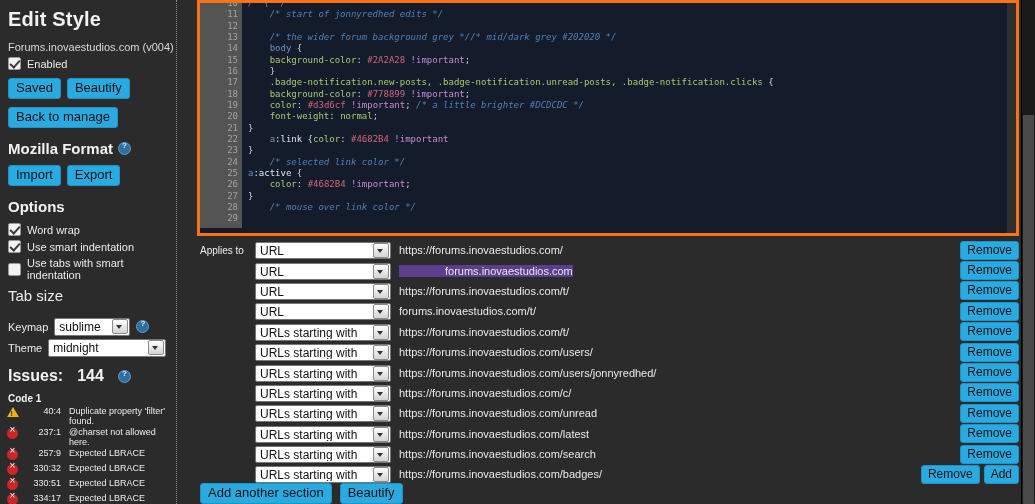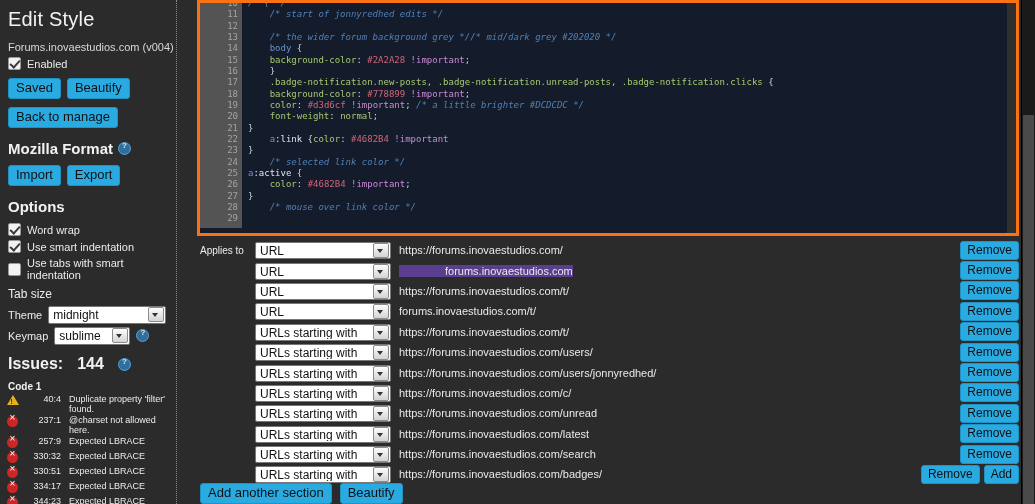--- a/index.html
+++ b/index.html
@@ -9,21 +9,21 @@
     font-family:"Liberation Sans", sans-serif;
     color:#e8e8e8;
     -webkit-font-smoothing:antialiased;
   }
   .app{position:relative;width:1035px;height:504px;overflow:hidden;}
 
   
   .sidebar{position:absolute;left:0;top:0;width:177px;height:504px;background:#2b2b2b;overflow:hidden;}
   .divider-dotted{position:absolute;left:176px;top:0;width:0;height:504px;border-left:1px dotted #8a8a8a;}
 
-  .title{font-size:20px;font-weight:normal;color:#f2f2f2;margin:8px 0 0 8px;letter-spacing:.2px;}
+  .title{font-size:20px;font-weight:bold;color:#f2f2f2;margin:8px 0 0 8px;letter-spacing:.2px;}
   .style-name{font-size:11px;color:#d8d8d8;margin:10px 0 0 8px;}
 
   .chkrow{display:flex;align-items:center;margin:4px 0 0 8px;}
   .chkbox{width:13px;height:13px;background:#f2f2f2;border:1px solid #9a9a9a;border-radius:2px;
           position:relative;flex:0 0 auto;box-sizing:border-box;}
   .chkbox.checked::after{content:"";position:absolute;left:3px;top:0px;width:4px;height:8px;
           border:solid #3a3a3a;border-width:0 2px 2px 0;transform:rotate(42deg);}
   .chklabel{font-size:11px;color:#ebebeb;margin-left:6px;}
 
   .btnrow{margin:8px 0 0 8px;display:flex;gap:6px;flex-wrap:wrap;}
@@ -46,21 +46,21 @@
     appearance:none;-webkit-appearance:none;
     background:#fff;color:#111;border:1px solid #777;border-radius:2px;
     font-size:12px;font-family:"Liberation Sans",sans-serif;
     padding:1px 20px 1px 4px;height:18px;box-sizing:border-box;cursor:pointer;
   }
   .selarrow{position:absolute;right:2px;top:2px;width:14px;height:13px;
     background:linear-gradient(#fdfdfd,#d4d4d4);border:1px solid #8b8b8b;border-radius:2px;pointer-events:none;}
   .selarrow::after{content:"";position:absolute;left:3px;top:5px;border-left:3px solid transparent;
     border-right:3px solid transparent;border-top:4px solid #333;}
 
-  .tabsize{font-size:12px;color:#ebebeb;margin:6px 0 4px 8px;}
+  .tabsize{font-size:15px;color:#ebebeb;margin:6px 0 13px 8px;}
 
   .issues-head{font-size:16px;font-weight:bold;color:#f2f2f2;margin:10px 0 0 8px;display:flex;align-items:center;gap:14px;}
   .code-head{font-size:10px;font-weight:bold;color:#f2f2f2;margin:8px 0 2px 8px;}
   .issue{display:flex;align-items:flex-start;margin:0 0 1px 6px;font-size:9px;line-height:10px;color:#e4e4e4;}
   .isev{width:13px;flex:0 0 auto;text-align:center;padding-top:1px;}
   .ic-warn{display:inline-block;width:0;height:0;border-left:6px solid transparent;border-right:6px solid transparent;
     border-bottom:10px solid #e8b21a;position:relative;}
   .ic-warn::after{content:"!";position:absolute;left:-2px;top:2px;font-size:7px;color:#3a2b00;font-weight:bold;}
   .ic-err{display:inline-block;width:11px;height:11px;border-radius:50%;background:#cc2626;position:relative;}
   .ic-err::after{content:"\00d7";position:absolute;left:0;right:0;top:-3px;text-align:center;font-size:10px;color:#fff;}
@@ -152,38 +152,38 @@
         <span class="chklabel">Use smart indentation</span>
       </div>
       <div class="chkrow">
         <span class="chkbox"></span>
         <span class="chklabel">Use tabs with smart indentation</span>
       </div>
 
       <div class="tabsize">Tab size</div>
 
       <div class="formrow">
-        <span class="formlabel">Theme</span>
-        <span class="selwrap">
-          <select class="fakesel" style="width:118px">
-            <option>midnight</option>
-          </select>
-          <span class="selarrow"></span>
-        </span>
-      </div>
-
-      <div class="formrow">
         <span class="formlabel">Keymap</span>
         <span class="selwrap">
           <select class="fakesel" style="width:76px">
             <option>sublime</option>
           </select>
           <span class="selarrow"></span>
         </span>
         <span class="helpicon"></span>
+      </div>
+
+      <div class="formrow">
+        <span class="formlabel">Theme</span>
+        <span class="selwrap">
+          <select class="fakesel" style="width:118px">
+            <option>midnight</option>
+          </select>
+          <span class="selarrow"></span>
+        </span>
       </div>
     </div>
 
     <div class="issues-head">
       <span>Issues:</span>
       <span>144</span>
       <span class="helpicon"></span>
     </div>
     <div class="code-head">Code 1</div>
     <div id="issues-list">

